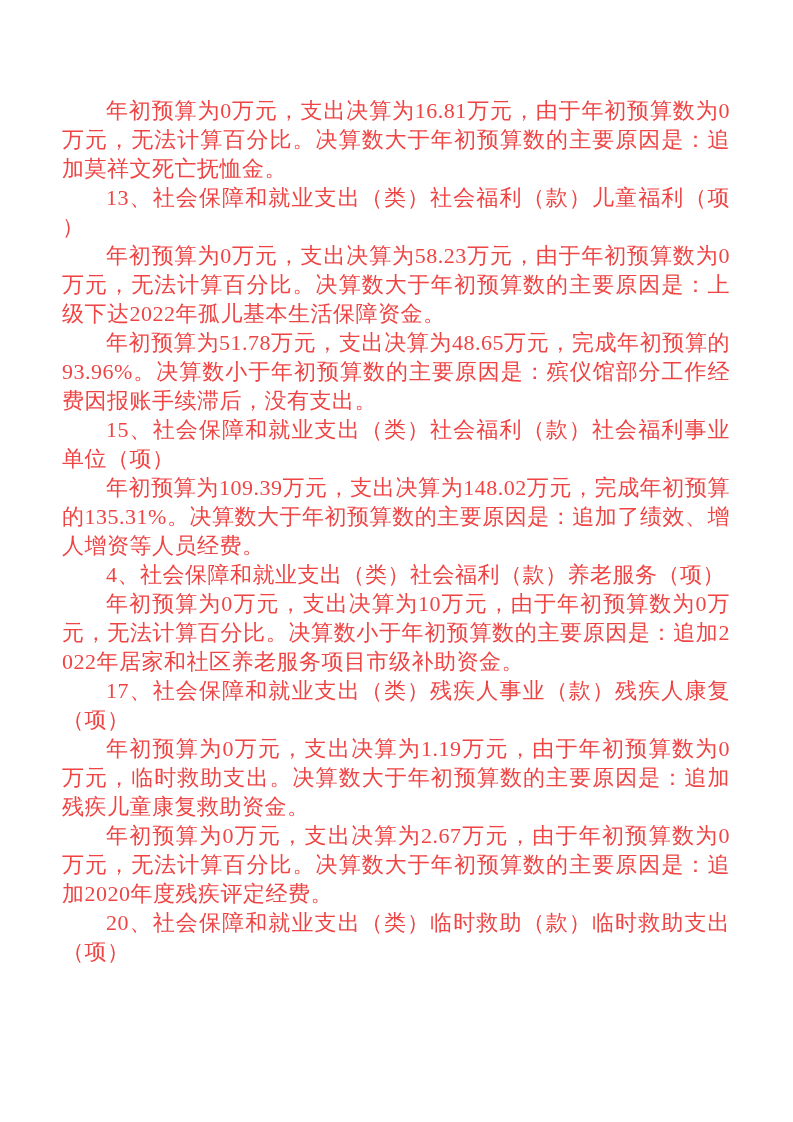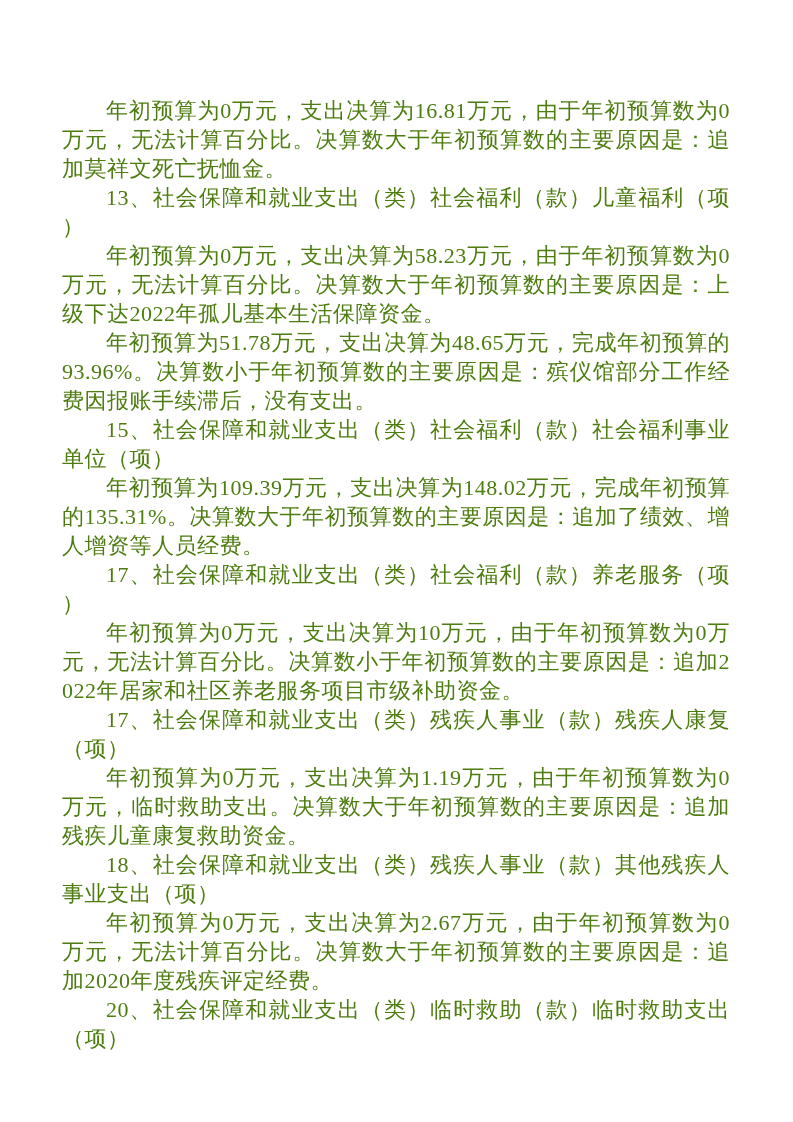--- a/index.html
+++ b/index.html
@@ -9,21 +9,21 @@
   }
   .page {
     position: relative;
     width: 793px;
     height: 1122px;
     margin: 0 auto;
     background: #ffffff;
     overflow: hidden;
     box-sizing: border-box;
     padding: 96px 63px 0 62px;
-    color: #4d7c0f;
+    color: #ef4444;
     font-family: "Liberation Serif", "DejaVu Serif", serif;
   }
   .content {
     width: 668px;
   }
   .para, .head {
     margin: 0;
     font-size: 22px;
     line-height: 29px;
     text-indent: 2em;
@@ -41,21 +41,20 @@
 <body>
 
 <div class="page">
   <div class="content">
     <p class="para">年初预算为0万元，支出决算为16.81万元，由于年初预算数为0万元，无法计算百分比。决算数大于年初预算数的主要原因是：追加莫祥文死亡抚恤金。</p>
     <p class="head">13、社会保障和就业支出（类）社会福利（款）儿童福利（项）</p>
     <p class="para">年初预算为0万元，支出决算为58.23万元，由于年初预算数为0万元，无法计算百分比。决算数大于年初预算数的主要原因是：上级下达2022年孤儿基本生活保障资金。</p>
     <p class="para">年初预算为51.78万元，支出决算为48.65万元，完成年初预算的93.96%。决算数小于年初预算数的主要原因是：殡仪馆部分工作经费因报账手续滞后，没有支出。</p>
     <p class="head">15、社会保障和就业支出（类）社会福利（款）社会福利事业单位（项）</p>
     <p class="para">年初预算为109.39万元，支出决算为148.02万元，完成年初预算的135.31%。决算数大于年初预算数的主要原因是：追加了绩效、增人增资等人员经费。</p>
-    <p class="head">17、社会保障和就业支出（类）社会福利（款）养老服务（项）</p>
+    <p class="head">4、社会保障和就业支出（类）社会福利（款）养老服务（项）</p>
     <p class="para">年初预算为0万元，支出决算为10万元，由于年初预算数为0万元，无法计算百分比。决算数小于年初预算数的主要原因是：追加2022年居家和社区养老服务项目市级补助资金。</p>
     <p class="head">17、社会保障和就业支出（类）残疾人事业（款）残疾人康复（项）</p>
     <p class="para">年初预算为0万元，支出决算为1.19万元，由于年初预算数为0万元，临时救助支出。决算数大于年初预算数的主要原因是：追加残疾儿童康复救助资金。</p>
-    <p class="head">18、社会保障和就业支出（类）残疾人事业（款）其他残疾人事业支出（项）</p>
     <p class="para">年初预算为0万元，支出决算为2.67万元，由于年初预算数为0万元，无法计算百分比。决算数大于年初预算数的主要原因是：追加2020年度残疾评定经费。</p>
     <p class="head">20、社会保障和就业支出（类）临时救助（款）临时救助支出（项）</p>
   </div>
 </div>
 
 </body></html>

